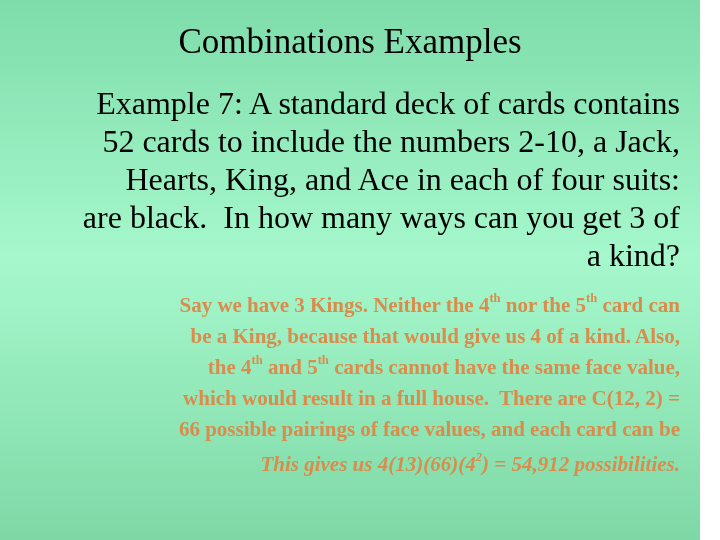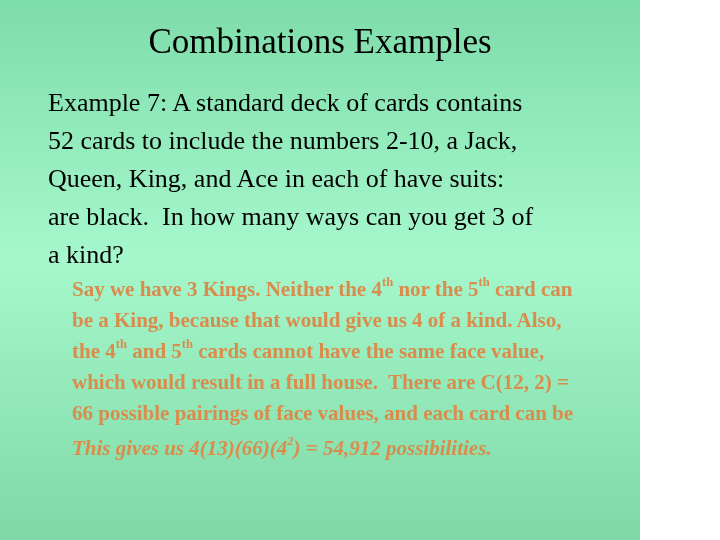--- a/index.html
+++ b/index.html
@@ -1,21 +1,21 @@
 <!DOCTYPE html>
 <html style="--bg-top: #7edcaa; --bg-mid: #a6f8cc; --bg-bottom: #7ed8a6; --body-text: #000000; --accent-text: #d98c4c;"><head>
 <meta charset="utf-8">
 <style>
   html, body {
     margin: 0;
     padding: 0;
   }
   .slide {
     position: relative;
-    width: 640px;
+    width: 700px;
     height: 540px;
     overflow: hidden;
     background: linear-gradient(180deg,
       var(--bg-top, #7edcaa) 0%,
       var(--bg-mid, #a6f8cc) 48%,
       var(--bg-bottom, #7ed8a6) 100%);
     font-family: "Liberation Serif", "DejaVu Serif", serif;
     color: var(--body-text, #000000);
   }
   .title {
@@ -23,26 +23,28 @@
     text-align: center;
     font-size: 35px;
     line-height: 44px;
     font-weight: 400;
     color: var(--body-text, #000000);
   }
   .body-block {
     margin: 20px 20px 0 48px;
   }
   .body-line {
-    font-size: 26px;
+    font-size: 32px;
     line-height: 38px;
     white-space: pre-wrap;
+    text-align: right;
   }
   .note-block {
-    margin: 0 20px 0 72px;
+    margin: 16px 20px 0 72px;
+    text-align: right;
   }
   .note-line {
     font-size: 21px;
     line-height: 31px;
     font-weight: 700;
     color: var(--accent-text, #d98c4c);
     white-space: pre-wrap;
   }
   .conclusion {
     margin-top: 4px;
@@ -59,21 +61,21 @@
 </head>
 <body>
 
 <div class="slide">
 
   <div class="title">Combinations Examples</div>
 
   <div class="body-block">
     <div class="body-line">Example 7: A standard deck of cards contains</div>
     <div class="body-line">52 cards to include the numbers 2-10, a Jack,</div>
-    <div class="body-line">Queen, King, and Ace in each of have suits:</div>
+    <div class="body-line">Hearts, King, and Ace in each of four suits:</div>
     <div class="body-line">are black.  In how many ways can you get 3 of</div>
     <div class="body-line">a kind?</div>
   </div>
 
   <div class="note-block">
     <div class="note-line"><span>Say we have 3 Kings. Neither the 4</span><sup>th</sup><span> nor the 5</span><sup>th</sup><span> card can</span></div>
     <div class="note-line"><span>be a King, because that would give us 4 of a kind. Also,</span></div>
     <div class="note-line"><span>the 4</span><sup>th</sup><span> and 5</span><sup>th</sup><span> cards cannot have the same face value,</span></div>
     <div class="note-line"><span>which would result in a full house.  There are C(12, 2) =</span></div>
     <div class="note-line"><span>66 possible pairings of face values, and each card can be</span></div>

